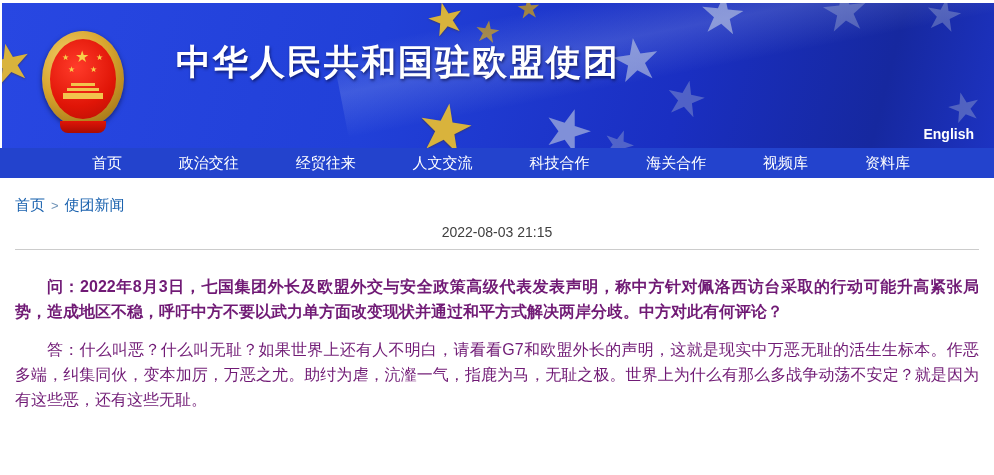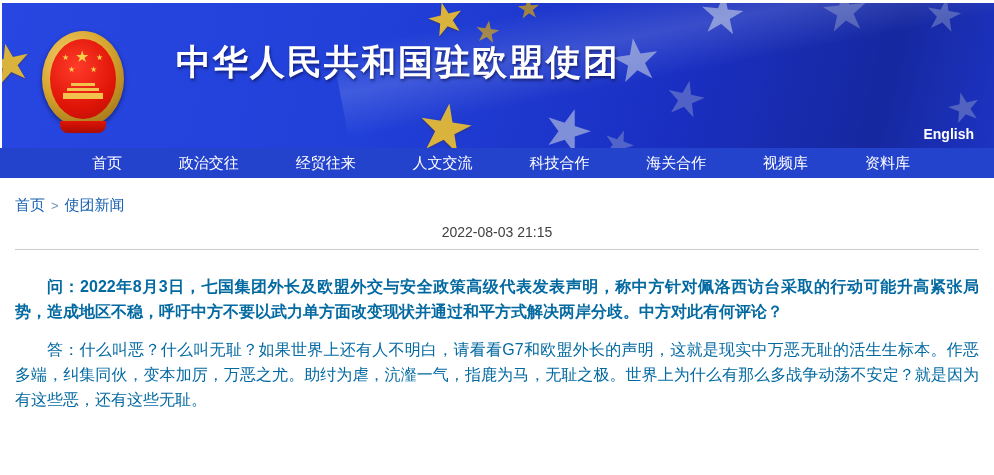--- a/index.html
+++ b/index.html
@@ -69,21 +69,21 @@
   
   .content { padding:0 15px; }
   .breadcrumb { margin-top:18px; font-size:15px; color:#1961ae; }
   .breadcrumb a { color:#1961ae; text-decoration:none; cursor:pointer; }
   .breadcrumb .sep { color:#6f93b8; margin:0 6px; font-size:13px; }
 
   .article-title { margin-top:51px; text-align:center; font-size:17px; font-weight:bold; color:#1a1a1a; }
   .article-date  { margin-top:9px; text-align:center; font-size:14px; color:#404040; }
   .divider { border:0; border-top:1px solid #ccc; margin-top:9px; }
 
-  .article-body p { font-size:16px; line-height:25px; color:#0369a1; text-indent:2em; text-align:justify; }
+  .article-body p { font-size:16px; line-height:25px; color:#701a75; text-indent:2em; text-align:justify; }
   .article-body .p-q { margin-top:24px; font-weight:bold; }
   .article-body .p-a { margin-top:13px; }
 </style>
 </head>
 <body>
 
 <div class="page">
 
   <div class="banner">
 

